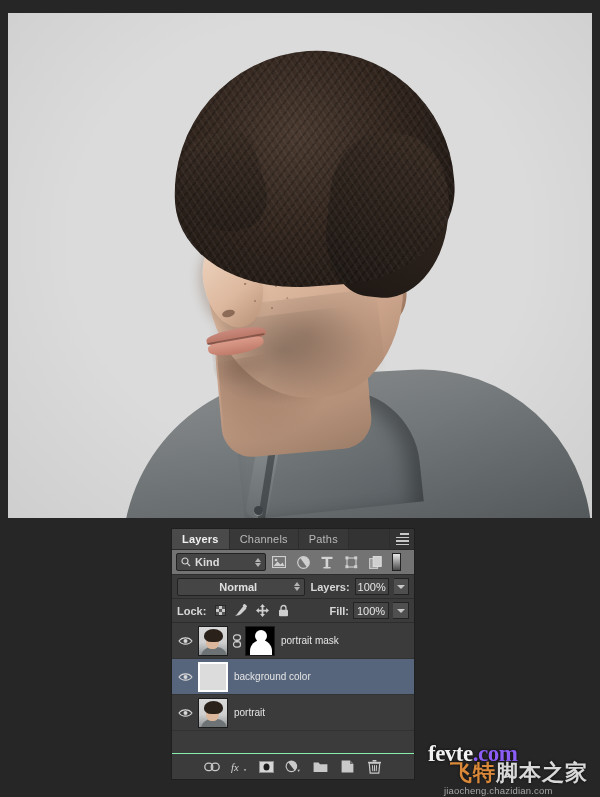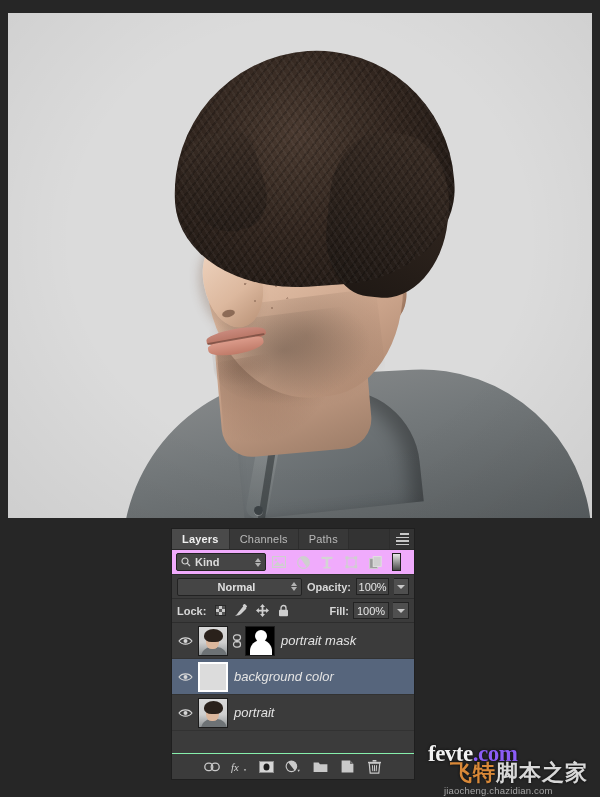--- a/index.html
+++ b/index.html
@@ -211,21 +211,21 @@
   .panel-menu {
     width:24px; display:flex; align-items:center; justify-content:center;
     background:#333;
   }
   .hamburger { width:13px; }
   .hamburger i { display:block; height:1.5px; background:#c9c9c9; margin:2px 0; }
   .hamburger i:first-child { width:9px; margin-left:4px; }
 
   .filter-row {
     height:25px; display:flex; align-items:center; gap:0;
-    padding:0 4px; background:#f0abfc; border-bottom:1px solid #2d2d2d;
+    padding:0 4px; background:#737373; border-bottom:1px solid #2d2d2d;
   }
   .kind-select {
     width:90px; height:18px; background:#454545; border:1px solid #222;
     border-radius:2px; display:flex; align-items:center; gap:4px;
     padding:0 4px; color:#dcdcdc; font-size:11px;
   }
   .kind-label { flex:1; font-weight:bold; }
   .stepper { display:flex; flex-direction:column; gap:1px; opacity:.8; }
   .stepper b { display:block; width:0;height:0;border-left:3px solid transparent;border-right:3px solid transparent; }
   .stepper b.up { border-bottom:4px solid #cfcfcf; }
@@ -301,21 +301,21 @@
              background:#dcb79c; border-radius:45%; }
   .tp-body { position:absolute; left:2px; top:20px; width:26px; height:12px;
              background:#6d7275; border-radius:10px 10px 0 0; }
   .thumb-flat { background:#dcdcdc; }
   .link-ico { width:11px; display:flex; align-items:center; justify-content:center; color:#cdcdcd; }
   .thumb-mask { background:#000; }
   .tm-head { position:absolute; left:9px; top:3px; width:12px; height:12px;
              background:#fff; border-radius:50%; }
   .tm-body { position:absolute; left:4px; top:13px; width:22px; height:18px;
              background:#fff; border-radius:11px 11px 0 0; }
-  .layer-name { font-size:13px; color:#e4e4e4;font-style:italic; }
+  .layer-name { font-size:10px; color:#e4e4e4; }
 
   .bottom-bar {
     height:26px; background:#3b3b3b; border-top:1px solid #86efac;
     display:flex; align-items:center; justify-content:center; gap:11px;
   }
   .bb-ico { width:16px; height:16px; display:flex; align-items:center; justify-content:center; color:#c9c9c9; }
 
   
   .watermark { position:absolute; left:428px; top:741px; width:168px; height:52px; }
   .wm-main {
@@ -459,21 +459,21 @@
     </div>
 
     <div class="blend-row">
       <div class="blend-select">
         <span>Normal</span>
         <span class="stepper">
             <b class="up"></b>
             <b class="dn"></b>
           </span>
       </div>
-      <span class="opa-label">Opacity:</span>
+      <span class="opa-label">Layers:</span>
       <div class="num-field">
         <span>100%</span>
       </div>
       <div class="num-arrow">
         <b></b>
       </div>
     </div>
 
     <div class="lock-row">
       <span class="lock-label">Lock:</span>

